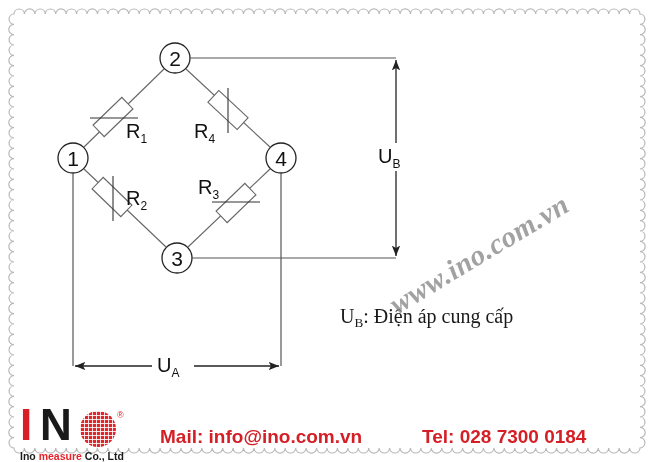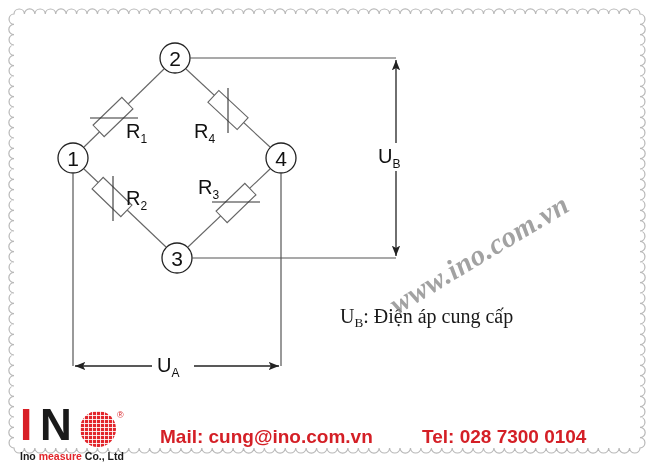--- a/index.html
+++ b/index.html
@@ -245,17 +245,17 @@
     <div id="logo">
       <div id="logo-mark">
         <span class="logo-letter" id="logo-i">I</span>
         <span class="logo-letter" id="logo-n">N</span>
         <span id="logo-o"></span>
         <span id="logo-reg">®</span>
       </div>
       <div id="logo-tagline"><span>Ino </span><span class="red">measure</span><span> Co., Ltd</span></div>
     </div>
 
-    <div class="footer-text" id="footer-mail">Mail: cung@ino.com.vn</div>
-    <div class="footer-text" id="footer-tel">Tel: 028 7300 0104</div>
+    <div class="footer-text" id="footer-mail">Mail: info@ino.com.vn</div>
+    <div class="footer-text" id="footer-tel">Tel: 028 7300 0184</div>
   </div>
 
 </div>
 
 </body></html>

